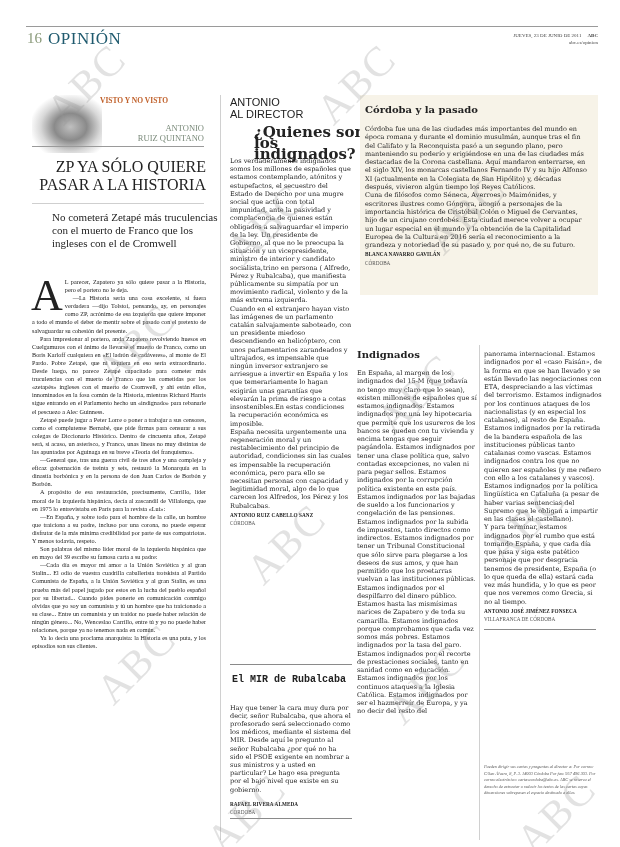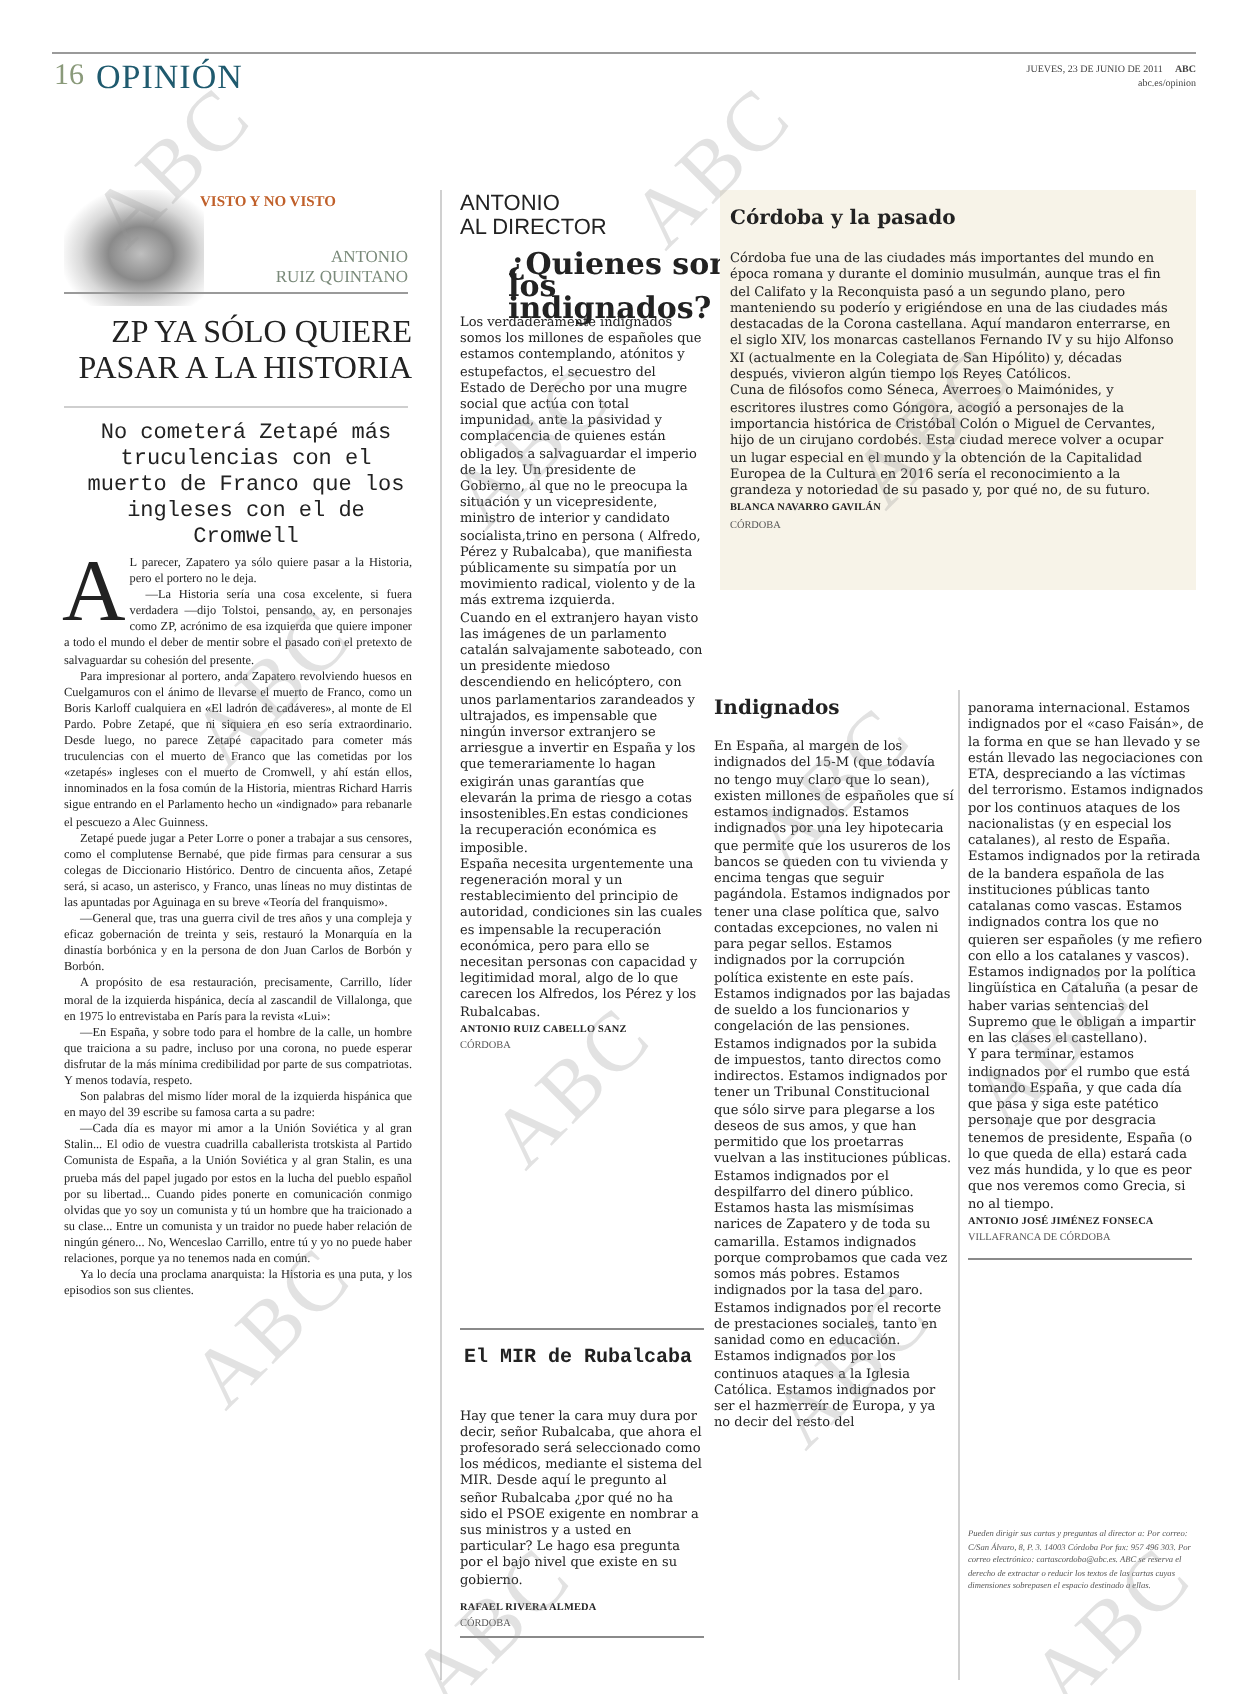--- a/index.html
+++ b/index.html
@@ -11,21 +11,21 @@
   .dateline { right:22px; top:32px; font-size:5px; color:#444; text-align:right; line-height:7px; font-family:"Liberation Serif", serif; }
   .dateline b { font-weight:bold; margin-left:6px; }
 
   
   .kicker { left:100px; top:96px; width:104px; font-size:7.5px; font-weight:bold; color:#c0602a; font-family:"Liberation Serif", serif; }
   .portrait { left:32px; top:95px; width:70px; height:58px; background:radial-gradient(ellipse at 55% 55%, #bfbfbf 0%, #8a8a8a 30%, #d8d8d8 55%, #fff 75%); border-radius:4px; }
   .author { left:100px; top:123px; width:104px; text-align:right; font-size:8.5px; color:#7a8a7a; line-height:10px; font-family:"Liberation Serif", serif; }
   .rule1 { left:32px; top:146px; width:172px; height:1px; background:#9a9a9a; }
   .headline { left:32px; top:158px; width:174px; text-align:right; font-size:16px; line-height:18px; color:#222; font-family:"Liberation Serif", serif; }
   .rule2 { left:32px; top:203px; width:172px; height:1px; background:#cfcfcf; }
-  .deck { left:40px; top:211px; width:166px; text-align:center; font-size:11px; line-height:13px; color:#222; font-family:Liberation Mono, monospace; }
+  .deck { left:52px; top:211px; width:166px; text-align:left; font-size:11px; line-height:13px; color:#222; font-family:Liberation Serif, serif; }
   .body1 { left:32px; top:278px; width:174px; font-size:6.2px; line-height:8.1px; text-align:justify; font-family:"Liberation Serif", serif; }
   .body1 p { margin:0; text-indent:8px; }
   .dropcap { float:left; font-size:44px; line-height:36px; margin:0 2px -2px -1px; font-family:"Liberation Serif", serif; }
   .body1 p.first { text-indent:0; }
 
   
   .vrule { width:1px; background:#d0d0d0; }
   .cartas { left:230px; top:96px; font-size:11px; line-height:12px; font-family:"Liberation Sans", sans-serif; color:#222; }
   .c2title { left:230px; top:127px; width:122px; font-size:15px; line-height:11px; font-weight:bold; font-family:"DejaVu Serif", serif;margin-left:24px; }
   .c2body { left:230px; top:157px; width:122px; font-size:6.5px; line-height:8.2px; font-family:"DejaVu Serif", serif; }

